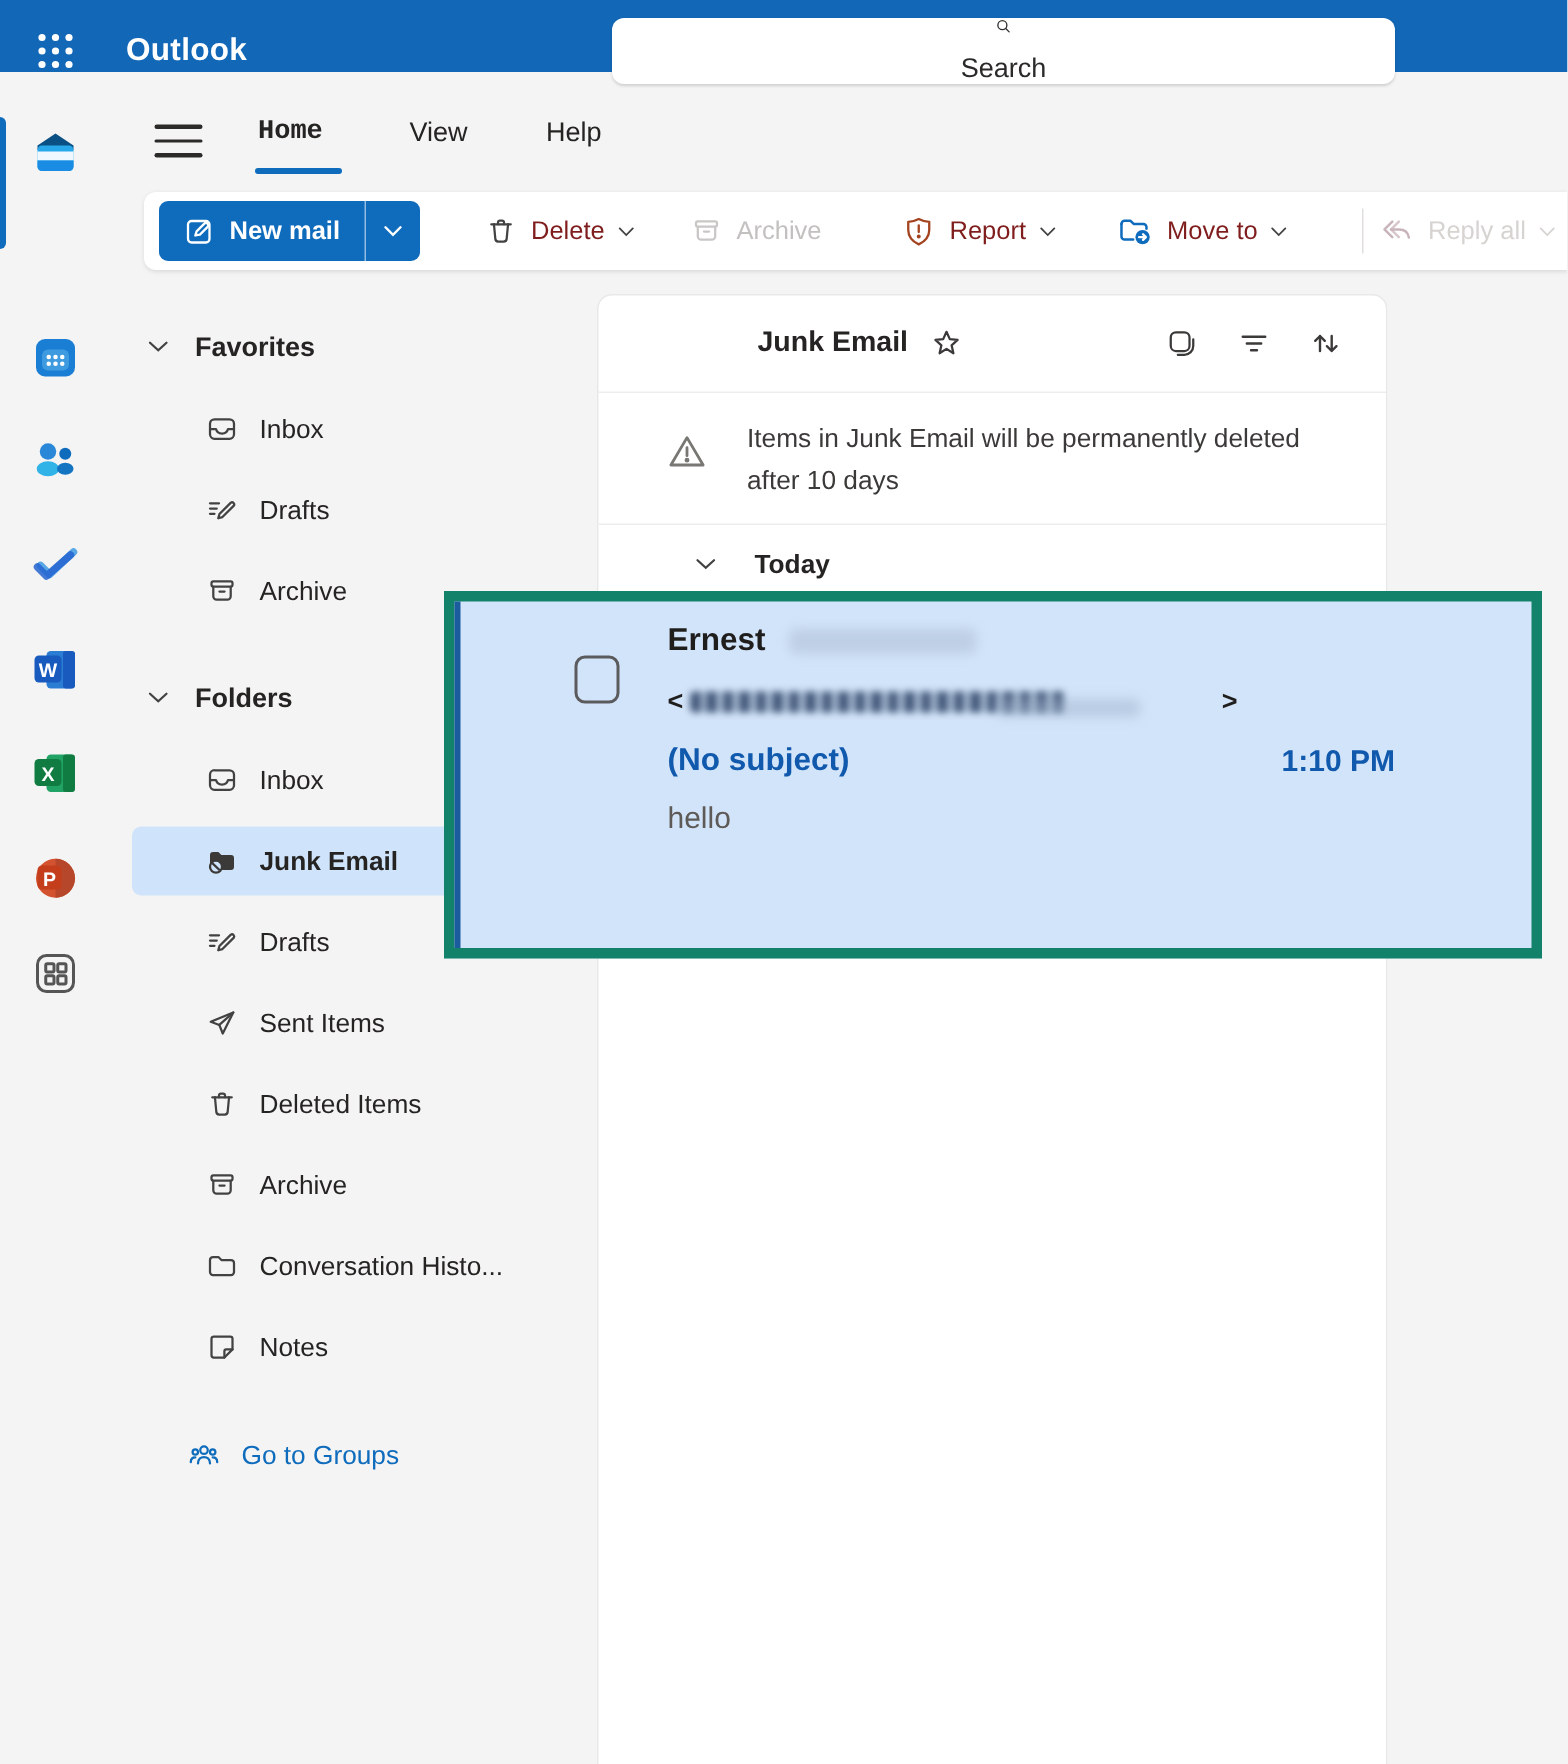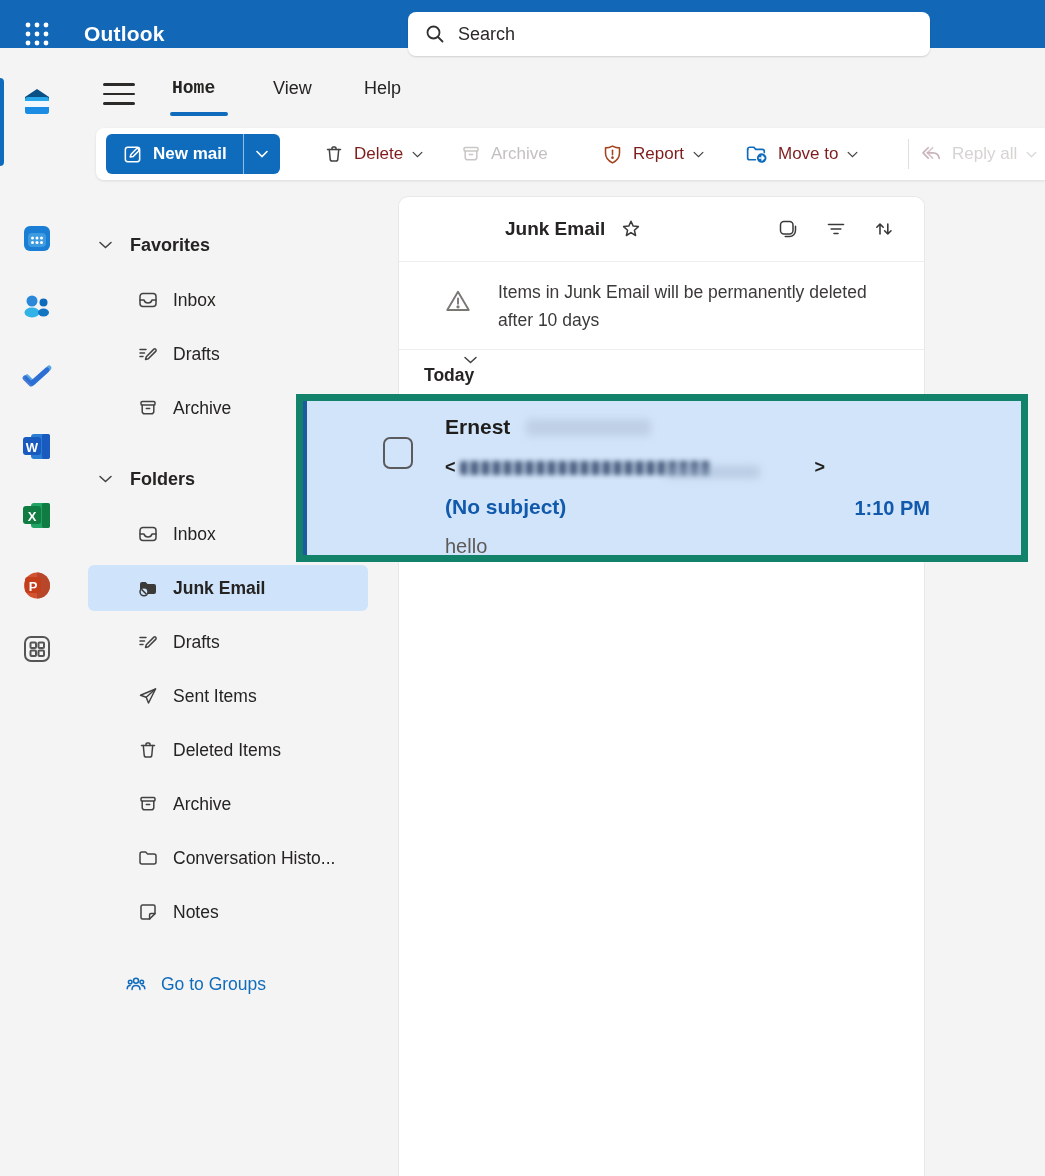--- a/index.html
+++ b/index.html
@@ -4,21 +4,21 @@
 <style>
   * { margin:0; padding:0; box-sizing:border-box; }
   html,body { width:1045px; height:1176px; overflow:hidden; }
   body { font-family:"Liberation Sans", sans-serif; background:#f4f4f4; position:relative; color:#252423; }
   svg { display:block; }
 
   
   .topbar { position:absolute; left:0; top:0; width:1045px; height:48px; background:#1268b7; z-index:10; }
   .waffle { position:absolute; left:18px; top:15px; width:38px; height:38px; display:flex; align-items:center; justify-content:center; cursor:pointer; }
   .brand { position:absolute; left:84px; top:0; height:68px; display:flex; align-items:center; color:#fff; font-size:21px; font-weight:700; letter-spacing:.2px; }
-  .searchbox { position:absolute; left:408px; top:12px; width:522px; height:44px; background:#fff; border-radius:8px; display:flex; align-items:center; gap:12px; padding:0 16px; box-shadow:0 1px 2px rgba(0,0,0,.15); }
+  .searchbox { position:absolute; left:408px; top:12px; width:522px; height:44px; background:#fff; border-radius:8px; display:flex; align-items:center; gap:12px; padding:0 16px; box-shadow:0 1px 2px rgba(0,0,0,.15);flex-direction:column; }
   .searchbox span { font-size:18px; color:#2b2a29; }
 
   
   .rail { position:absolute; left:0; top:68px; width:73px; height:1108px; background:#f4f4f4; }
   .rail-item { position:absolute; left:0; width:73px; height:52px; display:flex; align-items:center; justify-content:center; cursor:pointer; }
   .rail-accent { position:absolute; left:0; top:10px; width:4px; height:88px; background:#0f6cbd; border-radius:0 4px 4px 0; }
 
   
   .hamburger { position:absolute; left:103px; top:81px; width:32px; height:26px; display:flex; flex-direction:column; justify-content:space-between; padding:2px 0; cursor:pointer; }
   .hamburger i { display:block; height:2.6px; background:#2b2a29; border-radius:2px; }
@@ -32,21 +32,21 @@
   .toolbar { position:absolute; left:96px; top:128px; width:949px; height:52px; background:#fff; border-radius:8px 0 0 8px; box-shadow:0 1px 3px rgba(0,0,0,.10); z-index:5;padding-left:40px; }
   .newmail { position:absolute; left:10px; top:6px; height:40px; background:#0f6cbd; border-radius:6px; display:flex; align-items:center; color:#fff; cursor:pointer; }
   .newmail .nm-main { display:flex; align-items:center; gap:10px; padding:0 16px; font-size:17px; font-weight:600; }
   .newmail .nm-split { width:1px; height:40px; background:rgba(255,255,255,.55); }
   .newmail .nm-dd { padding:0 12px; display:flex; align-items:center; }
   .tbtn { position:absolute; top:0; height:52px; display:flex; align-items:center; gap:9px; font-size:17px; color:#7f1d1d; cursor:pointer; }
   .tbtn.disabled { color:#c3c1bf; cursor:default; }
   .tb-divider { position:absolute; left:812px; top:11px; width:1px; height:30px; background:#e1dfdd; }
 
   
-  .fpane { position:absolute; left:73px; top:194px; width:325px; height:700px; }
+  .fpane { position:absolute; left:73px; top:180px; width:325px; height:700px; }
   .frow { position:absolute; left:0; width:325px; height:54px; display:flex; align-items:center; cursor:pointer; }
   .frow .chev { margin-left:25px; }
   .frow .hdr-label { margin-left:17px; font-size:18px; font-weight:700; color:#252423; }
   .frow .f-icon { margin-left:64px; width:22px; }
   .frow .f-label { margin-left:14px; font-size:17.5px; color:#252423; }
   .frow.selected .sel-pill { position:absolute; left:15px; top:4px; width:280px; height:46px; background:#cfe4fa; border-radius:6px; }
   .frow.selected .f-icon, .frow.selected .f-label { position:relative; }
   .frow.selected .f-label { font-weight:700; }
   .frow.link .f-icon { margin-left:52px; }
   .frow.link .f-label { color:#0f6cbd; }
@@ -55,26 +55,26 @@
   .mcard { position:absolute; left:398px; top:196px; width:527px; height:980px; background:#fff; border:1px solid #e8e8e8; border-bottom:none; border-radius:10px 10px 0 0; z-index:4; }
   .mhead { position:absolute; left:0; top:0; width:100%; height:64px; display:flex; align-items:center; }
   .mtitle-wrap { position:absolute; left:106px; display:flex; align-items:center; gap:14px; }
   .mtitle { font-size:19px; font-weight:700; color:#252423; }
   .mhead-icons { position:absolute; right:28px; display:flex; align-items:center; gap:24px; }
   .mhead-icons .hicon { cursor:pointer; }
   .mdiv { position:absolute; left:0; width:100%; height:1px; background:#ededeb; }
   .warnrow { position:absolute; left:0; top:65px; width:100%; height:87px; display:flex; }
   .warn-icon { position:absolute; left:44px; top:24px; }
   .warn-text { position:absolute; left:99px; top:16px; width:392px; font-size:17.5px; line-height:28px; color:#3b3a39; }
-  .todayrow { position:absolute; left:0; top:158px; width:100%; height:42px; display:flex; cursor:pointer;flex-direction:column; }
+  .todayrow { position:absolute; left:0; top:158px; width:100%; height:42px; display:flex; align-items:center; cursor:pointer; }
   .todayrow .chev { margin-left:64px; }
   .todayrow .t-label { margin-left:25px; font-size:17.5px; font-weight:700; color:#252423; }
 
   
-  .annot { position:absolute; left:296px; top:394px; width:732px; height:168px; border:7px solid #12826b; background:#d2e4f9; z-index:40; }
+  .annot { position:absolute; left:296px; top:394px; width:732px; height:245px; border:7px solid #12826b; background:#d2e4f9; z-index:40; }
   .annot-inner { position:relative; width:100%; height:100%; }
   .sel-accent { position:absolute; left:0; top:0; width:4px; height:100%; background:#1b5c9e; }
   .mail-check { position:absolute; left:80px; top:36px; width:30px; height:32px; border:2px solid #5b5b5e; border-radius:7px; background:transparent; cursor:pointer; }
   .line-sender { position:absolute; left:142px; top:14px; display:flex; align-items:center; }
   .line-sender .sender { font-size:21px; font-weight:700; color:#1f1e1d; }
   .redact1 { display:inline-block; width:125px; height:17px; margin-left:16px; border-radius:4px; background:#aebfd6; opacity:.55; filter:blur(4px); }
   .line-addr { position:absolute; left:142px; top:56px; display:flex; align-items:center; font-size:18px; font-weight:600; color:#1f1e1d; }
   .redact2 { display:inline-block; width:250px; height:14px; margin-left:4px; border-radius:3px; background:repeating-linear-gradient(90deg,#44597a 0 7px, rgba(90,110,140,.25) 7px 11px); filter:blur(2.5px); }
   .redact3 { display:inline-block; width:95px; height:12px; margin-left:-45px; margin-top:8px; border-radius:3px; background:#9fb3cc; opacity:.5; filter:blur(4px); }
   .addr-close { margin-left:55px; }

